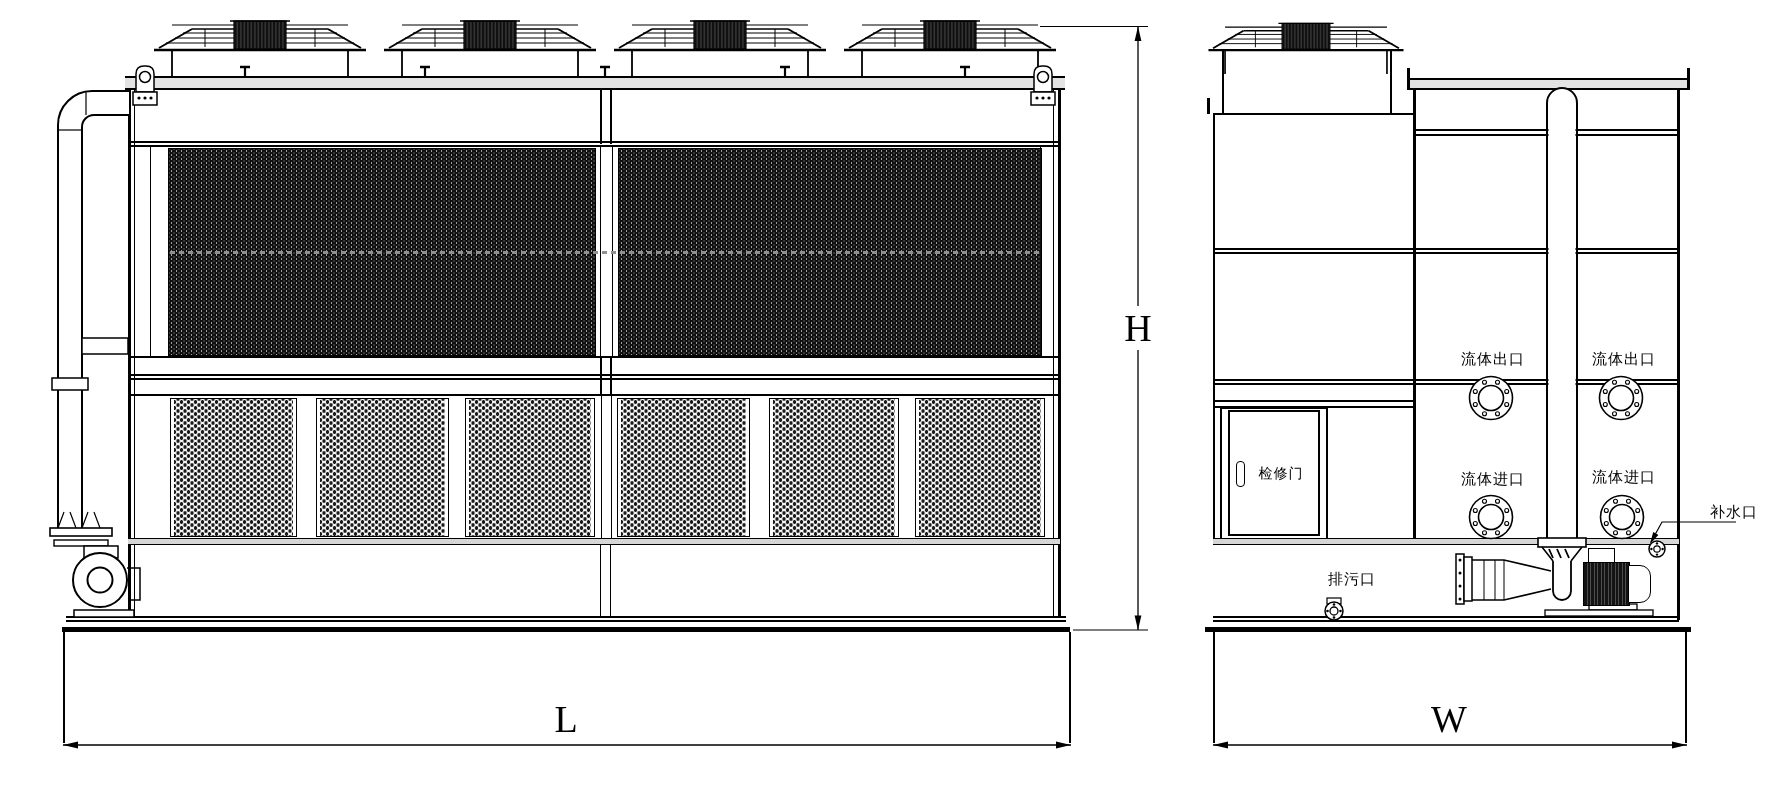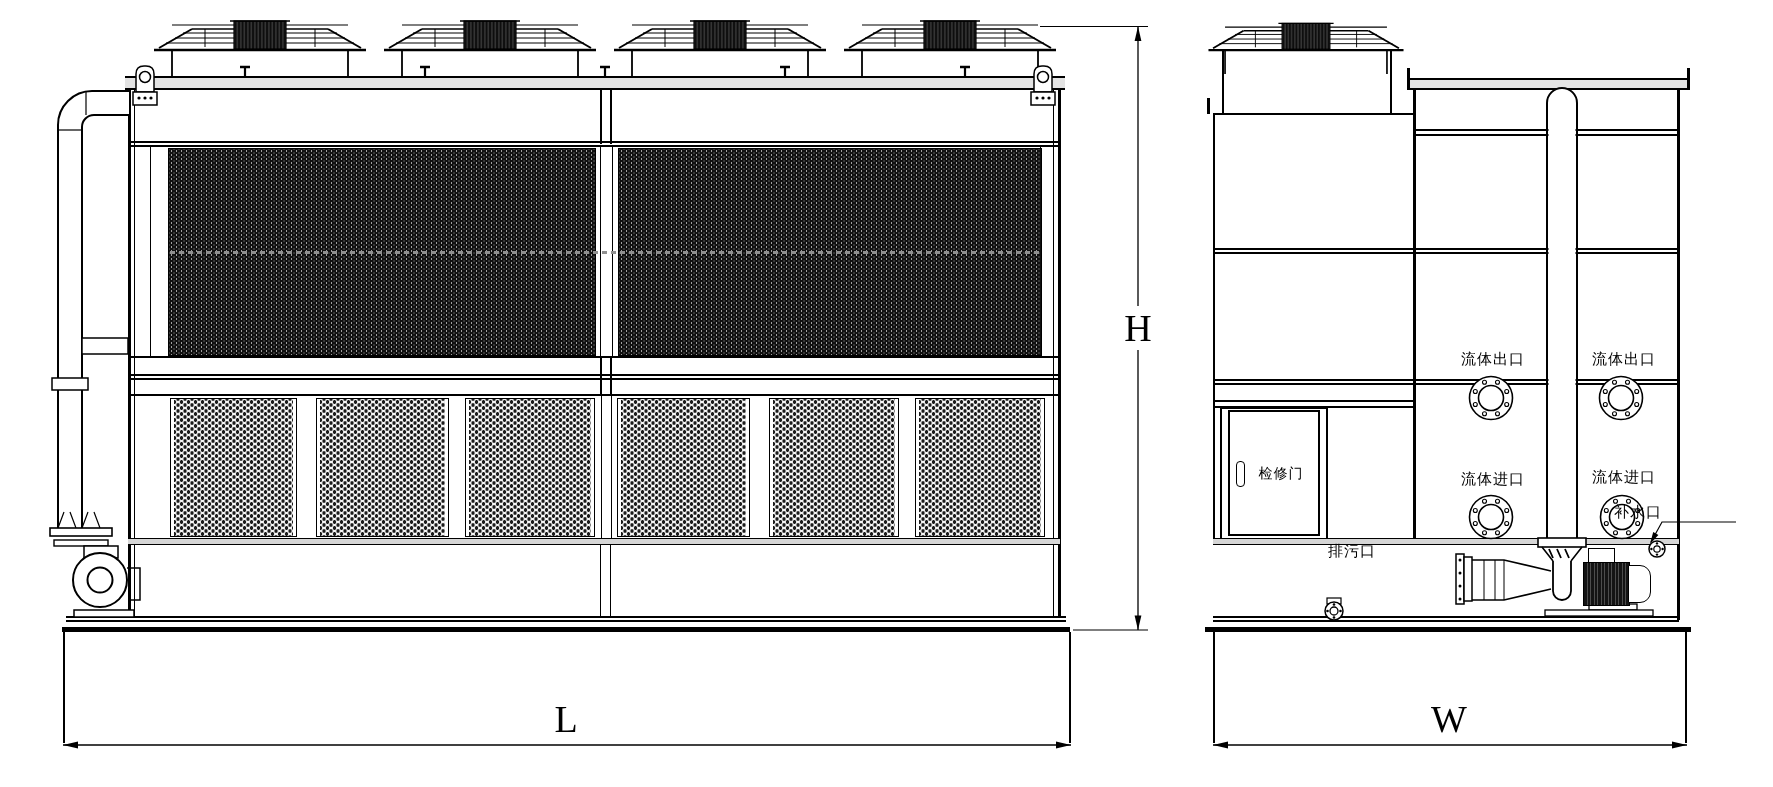--- a/index.html
+++ b/index.html
@@ -294,17 +294,17 @@
   </svg>
 
   <div class="dimtext" style="left:521px;top:697px;width:90px;">L</div>
   <div class="dimtext" style="left:1112px;top:306px;width:52px;">H</div>
   <div class="dimtext" style="left:1404px;top:697px;width:90px;">W</div>
 
   <div class="cjk" style="left:1460px;top:351px;width:66px;">流体出口</div>
   <div class="cjk" style="left:1591px;top:351px;width:66px;">流体出口</div>
   <div class="cjk" style="left:1460px;top:471px;width:66px;">流体进口</div>
   <div class="cjk" style="left:1591px;top:469px;width:66px;">流体进口</div>
-  <div class="cjk" style="left:1612px;top:504px;width:52px;">补水口</div>
-  <div class="cjk" style="left:1326px;top:543px;width:52px;">排污口</div>
+  <div class="cjk" style="left:1708px;top:504px;width:52px;">补水口</div>
+  <div class="cjk" style="left:1326px;top:571px;width:52px;">排污口</div>
   <div class="cjk" style="left:1254px;top:465px;width:54px;font-size:14px;">检修门</div>
 
 </div>
 
 </body></html>

